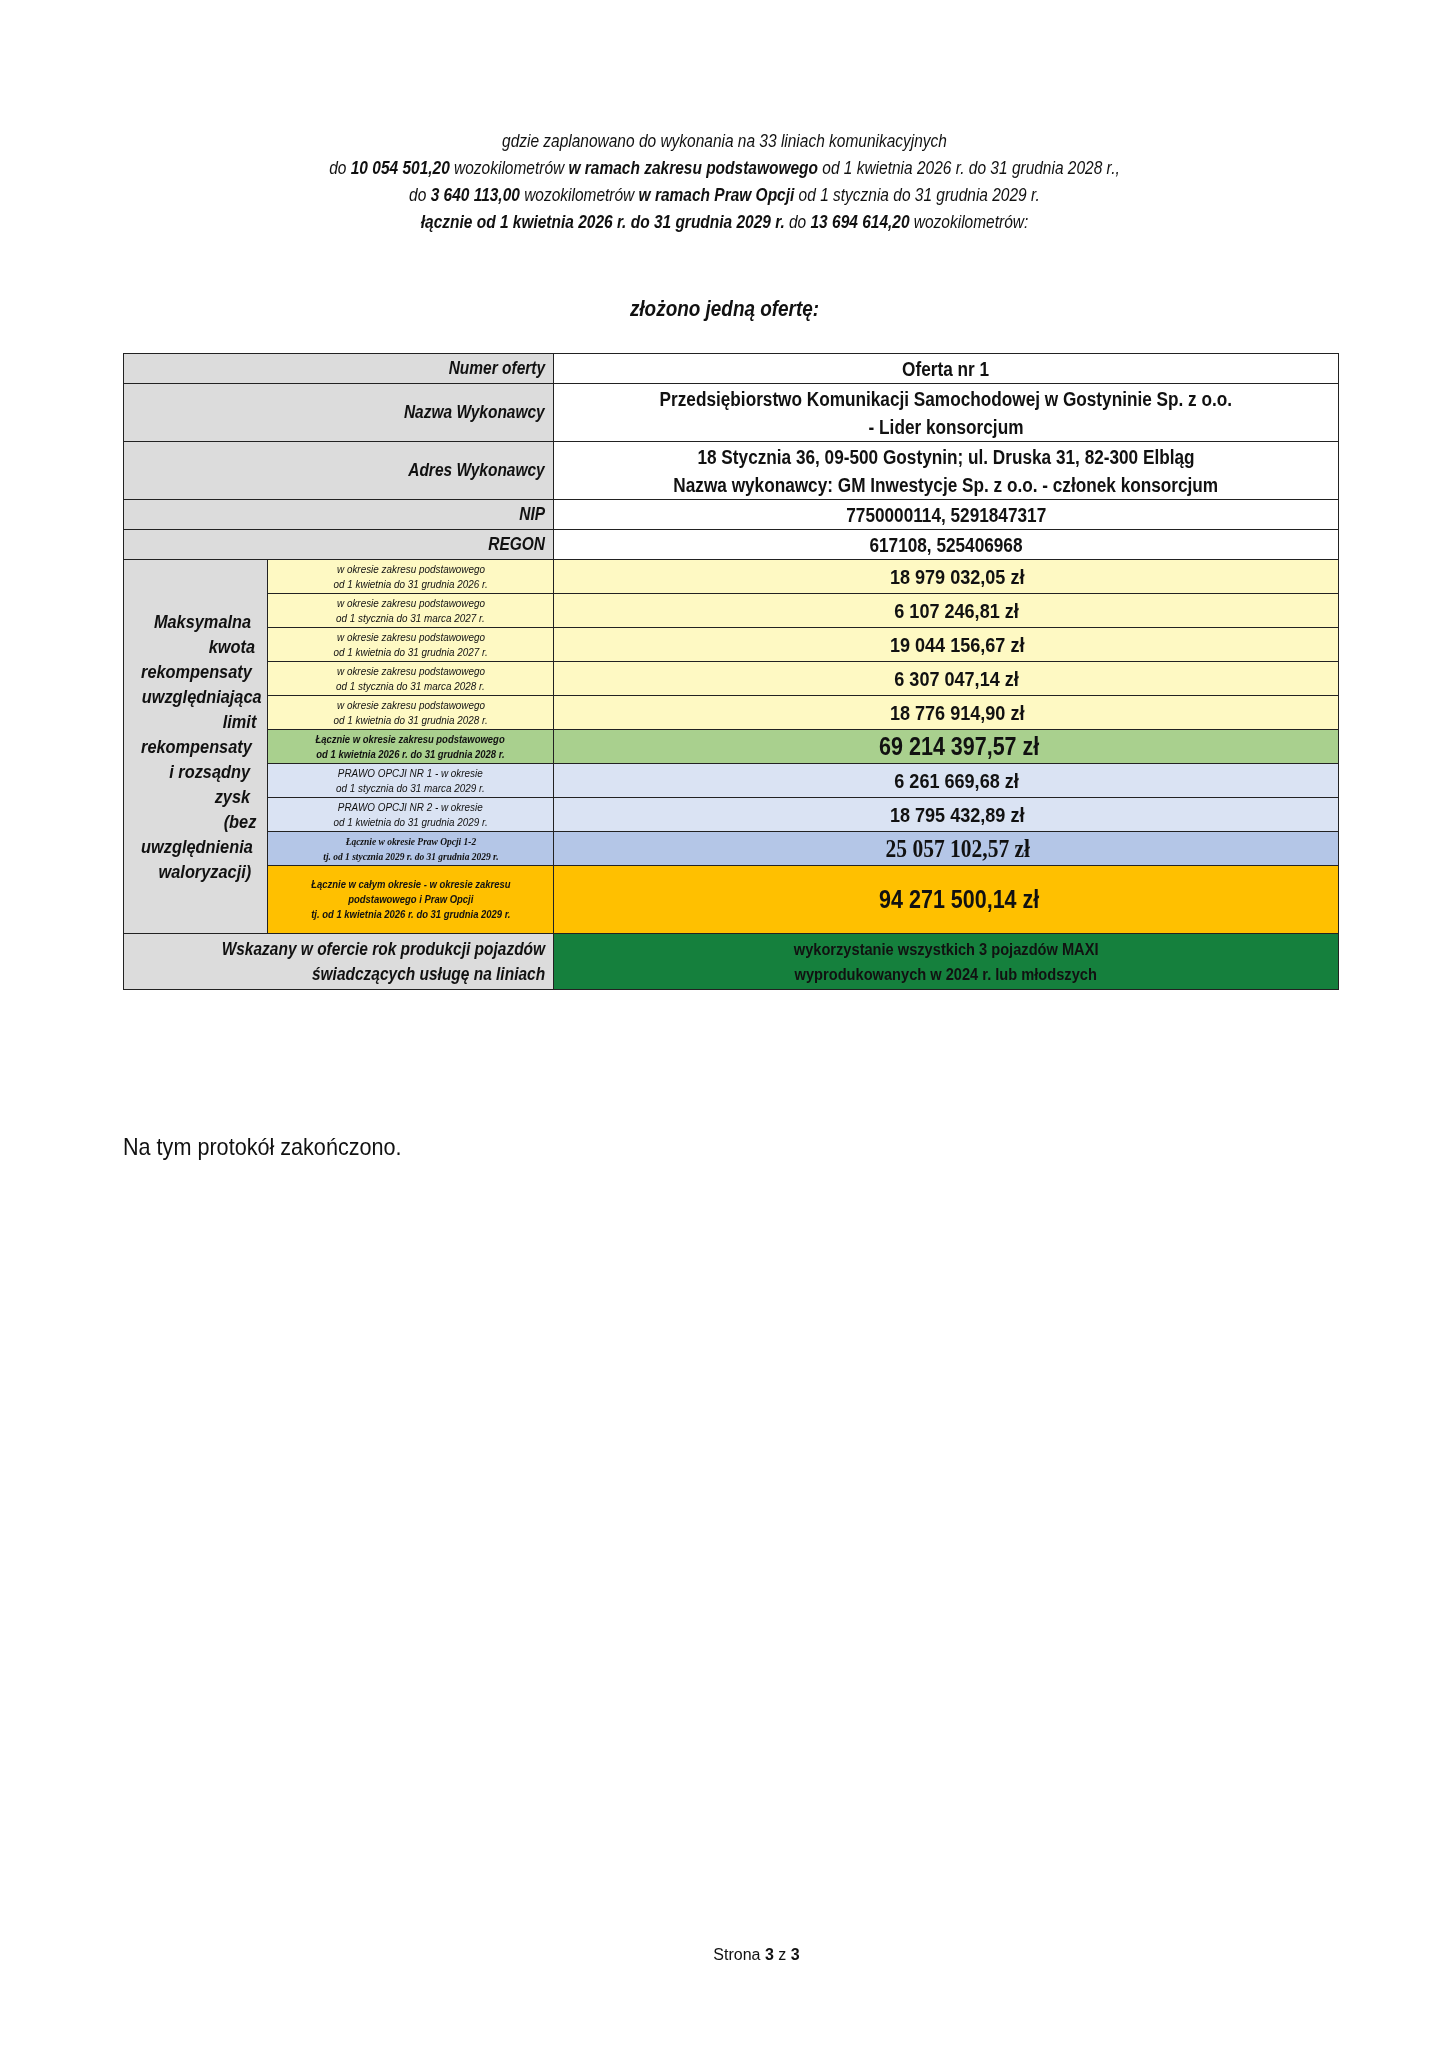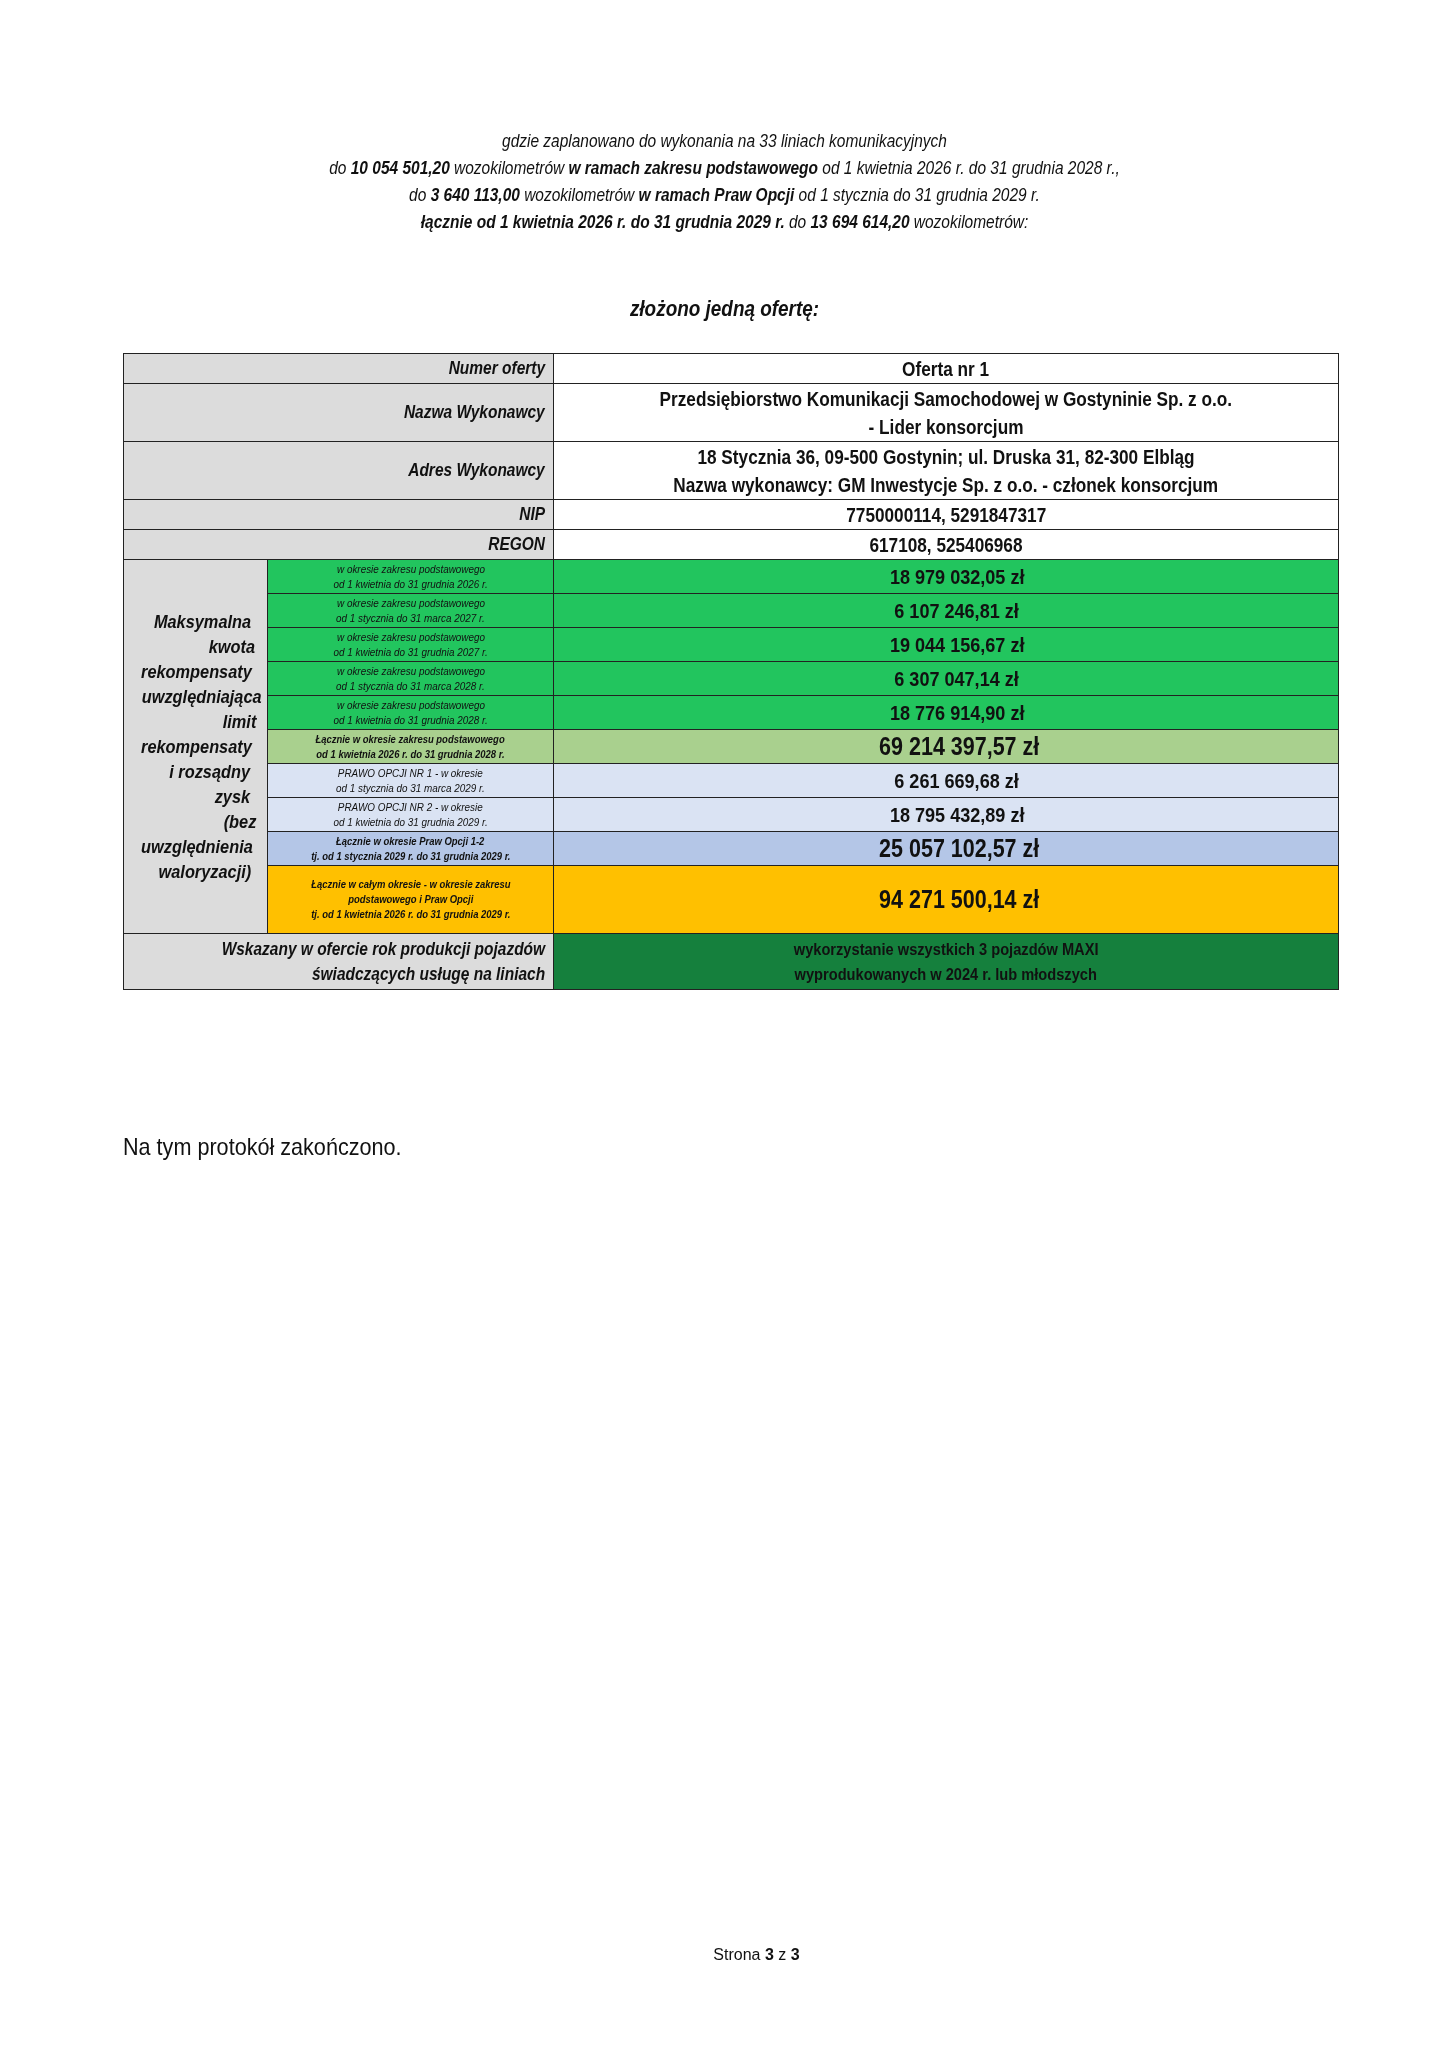--- a/index.html
+++ b/index.html
@@ -18,24 +18,24 @@
     .lbl span { transform-origin: right center; }
     .val { text-align: center; font-weight: bold; font-size: 20px; background: #fff; line-height: 28px; }
     .val span { transform-origin: center; white-space: nowrap; }
     .side { background: #dcdcdc; text-align: right; font-weight: bold; font-style: italic; font-size: 19px; line-height: 25px; }
     .period { text-align: center; font-style: italic; font-size: 11.5px; line-height: 15px; padding: 0 4px !important; }
     .period span { white-space: nowrap; }
     .period.bold { font-weight: bold; font-size: 11px; }
     .amt { text-align: center; font-weight: bold; font-size: 21px; }
     .amt span { transform-origin: right center; white-space: nowrap; }
     .amt.big { font-size: 25px; }
-    .g { background: #22c55e; }
+    .g { background: #fef9c3; }
     .g2 { background: #a9d08e; }
     .b { background: #dae3f3; }
-    .b2 { background: #b4c6e7; }
+    .b2 { background: #b4c6e7; font-family: Liberation Serif, serif; }
     .y { background: #ffc000; }
     .r-h31 { height: 30px; }
     .r-h58 { height: 58px; }
     .r-h34 { height: 34px; }
     .r-h30 { height: 30px; padding-left: 37px; }
     .r-h52 { height: 68px; }
     .r-h56 { height: 56px; }
     .foot-lbl { background: #dcdcdc; text-align: right; font-weight: bold; font-style: italic; font-size: 18px; line-height: 25px; }
     .foot-lbl span { display: inline-block; transform: scaleX(0.86); transform-origin: right center; white-space: nowrap; }
     .foot-val { text-align: center; font-weight: bold; font-size: 17px; line-height: 25px; background: #15803d; }

